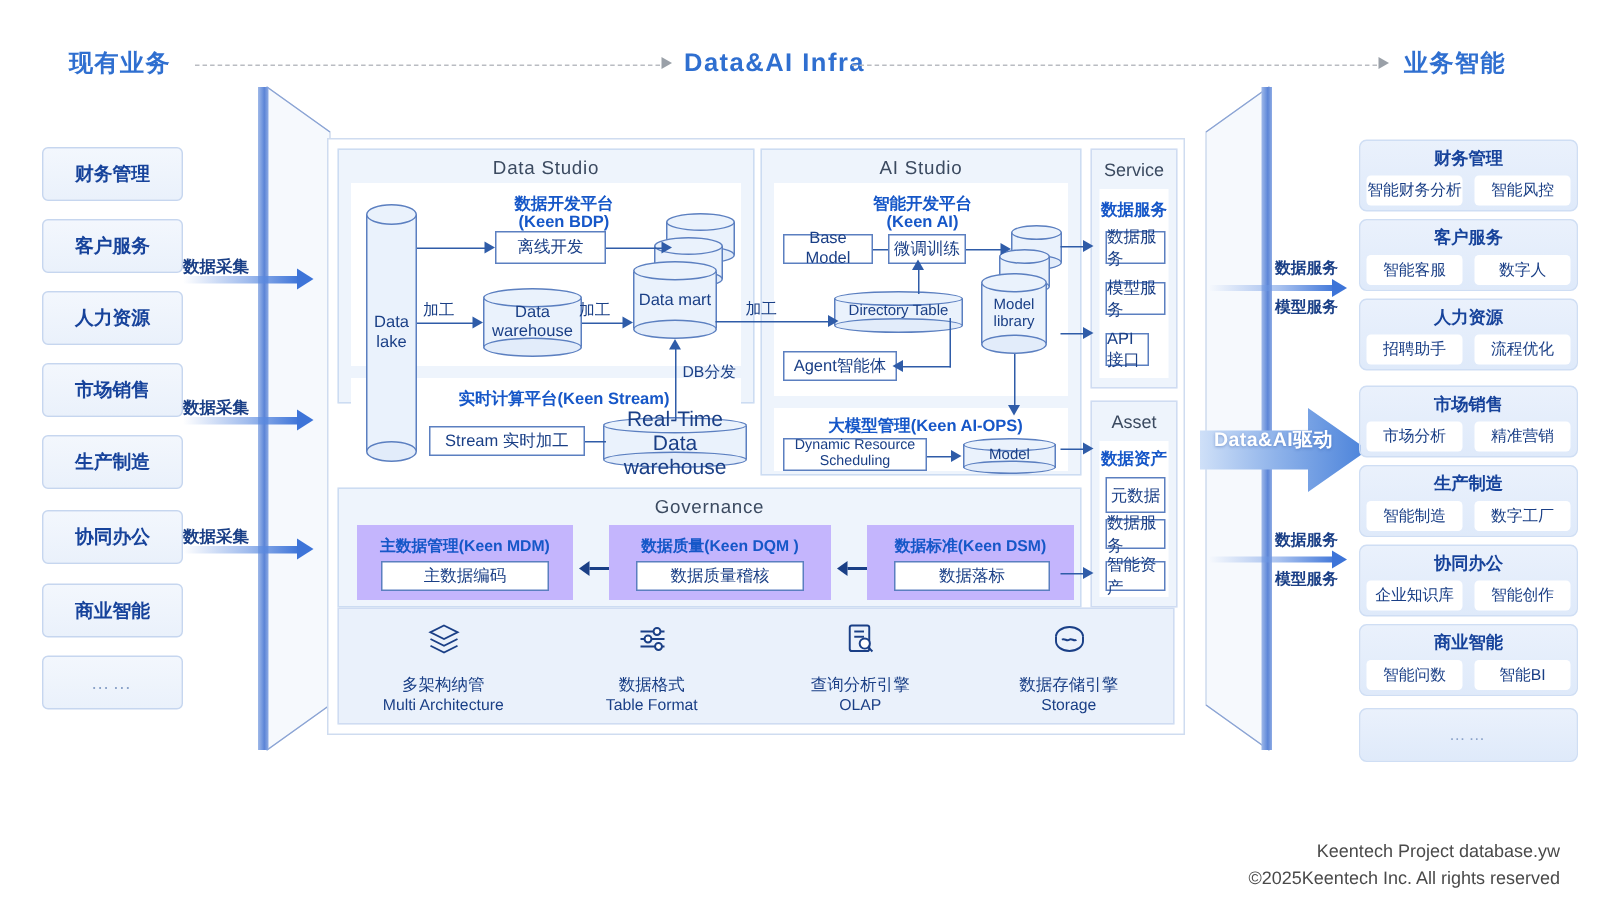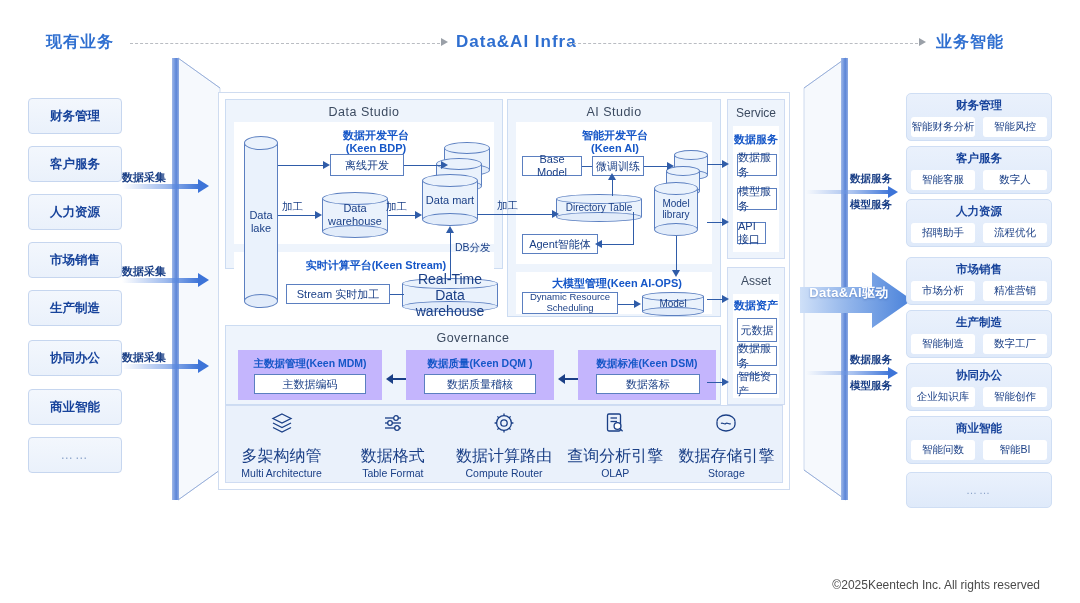--- a/index.html
+++ b/index.html
@@ -147,21 +147,21 @@
   .dbl-arrow .r { border-left:7px solid #1a3f86; }
 
   
   #capstrip {
     position:absolute; left:6px; right:6px; bottom:6px; height:78px;
     background:#eaf1fb; border:1px solid #cfdcf2;
     display:flex; align-items:center; justify-content:space-around;
   }
   .cap { width:118px; text-align:center; color:#1a3f86; }
   .cap .ico { height:26px; display:flex; align-items:center; justify-content:center; }
-  .cap .cn { font-size:16px; margin-top:10px; }
+  .cap .cn { font-size:11px; margin-top:10px; }
   .cap .en { font-size:10.5px; }
 
   
   .col {
     position:absolute; border:1px solid #cfdcf2; background:#eef4fc;
   }
   .col .col-title {
     position:absolute; left:0; right:0; top:6px; text-align:center;
     font-size:12px; color:#3b4a60;
   }
@@ -526,31 +526,20 @@
             <line x1="4" y1="12" x2="20" y2="12"></line>
               <circle cx="9" cy="12" r="2.3" fill="#fff"></circle>
             <line x1="4" y1="17" x2="20" y2="17"></line>
               <circle cx="16" cy="17" r="2.3" fill="#fff"></circle>
           </svg>
         </div>
         <div class="cn">数据格式</div>
         <div class="en">Table Format</div>
       </div>
 
-      <div class="cap">
-        <div class="ico">
-          <svg width="24" height="24" viewBox="0 0 24 24" fill="none" stroke="#1a3f86" stroke-width="1.3">
-            <circle cx="12" cy="12" r="3.2"></circle>
-            <path d="M12 2.6v2.4M12 19v2.4M21.4 12h-2.4M5 12H2.6M18.6 5.4l-1.7 1.7M7.1 16.9l-1.7 1.7M18.6 18.6l-1.7-1.7M7.1 7.1L5.4 5.4"></path>
-            <circle cx="12" cy="12" r="7.4"></circle>
-          </svg>
-        </div>
-        <div class="cn">数据计算路由</div>
-        <div class="en">Compute Router</div>
-      </div>
 
       <div class="cap">
         <div class="ico">
           <svg width="24" height="24" viewBox="0 0 24 24" fill="none" stroke="#1a3f86" stroke-width="1.3">
             <rect x="4.5" y="3" width="13" height="17" rx="1.4"></rect>
             <line x1="7.5" y1="7" x2="14" y2="7"></line>
               <line x1="7.5" y1="10.5" x2="14" y2="10.5"></line>
             <circle cx="14.5" cy="15" r="3.4" fill="#fff"></circle>
               <line x1="17" y1="17.6" x2="19.6" y2="20.3"></line>
           </svg>
@@ -643,16 +632,17 @@
     <div class="row">
       <div class="c">智能问数</div>
       <div class="c">智能BI</div>
     </div>
   </div>
   <div class="bicard ghost" style="top:472px;">
     <span>……</span>
   </div>
 
   <div id="footer">
+    <div>Keentech Project database.yw</div>
     <div>©2025Keentech Inc. All rights reserved</div>
   </div>
 
 </div>
 
 </body></html>

